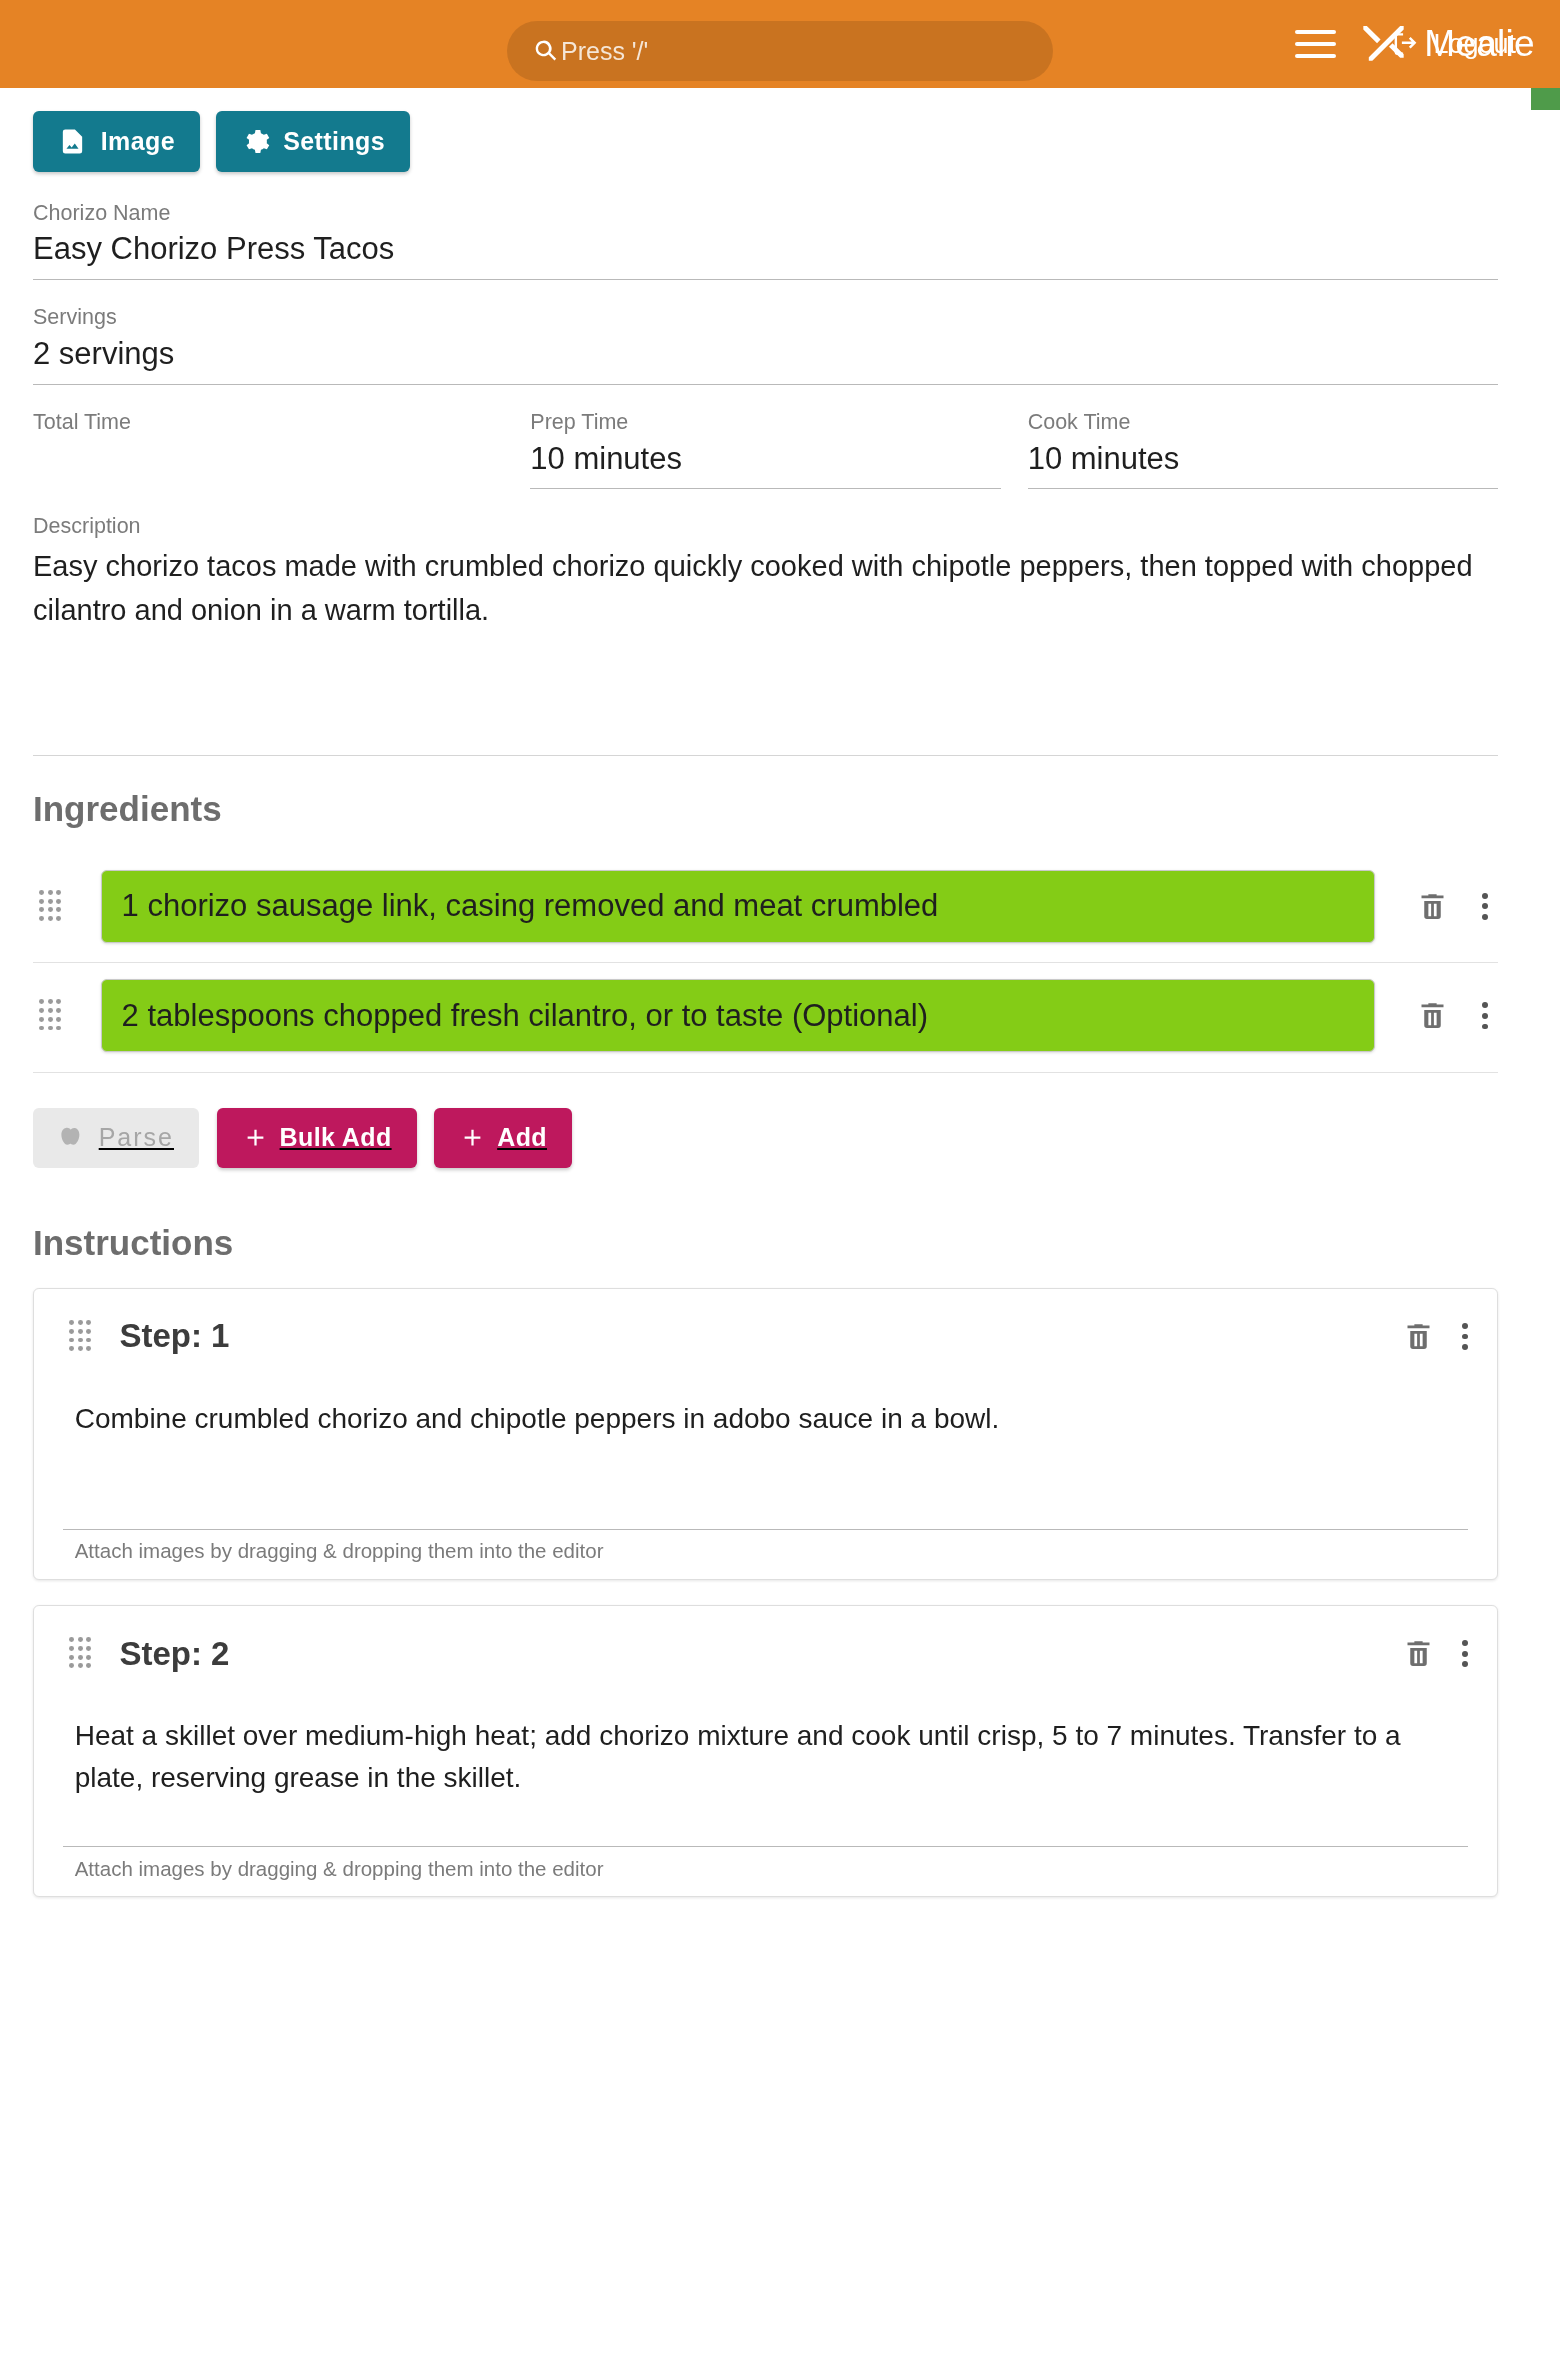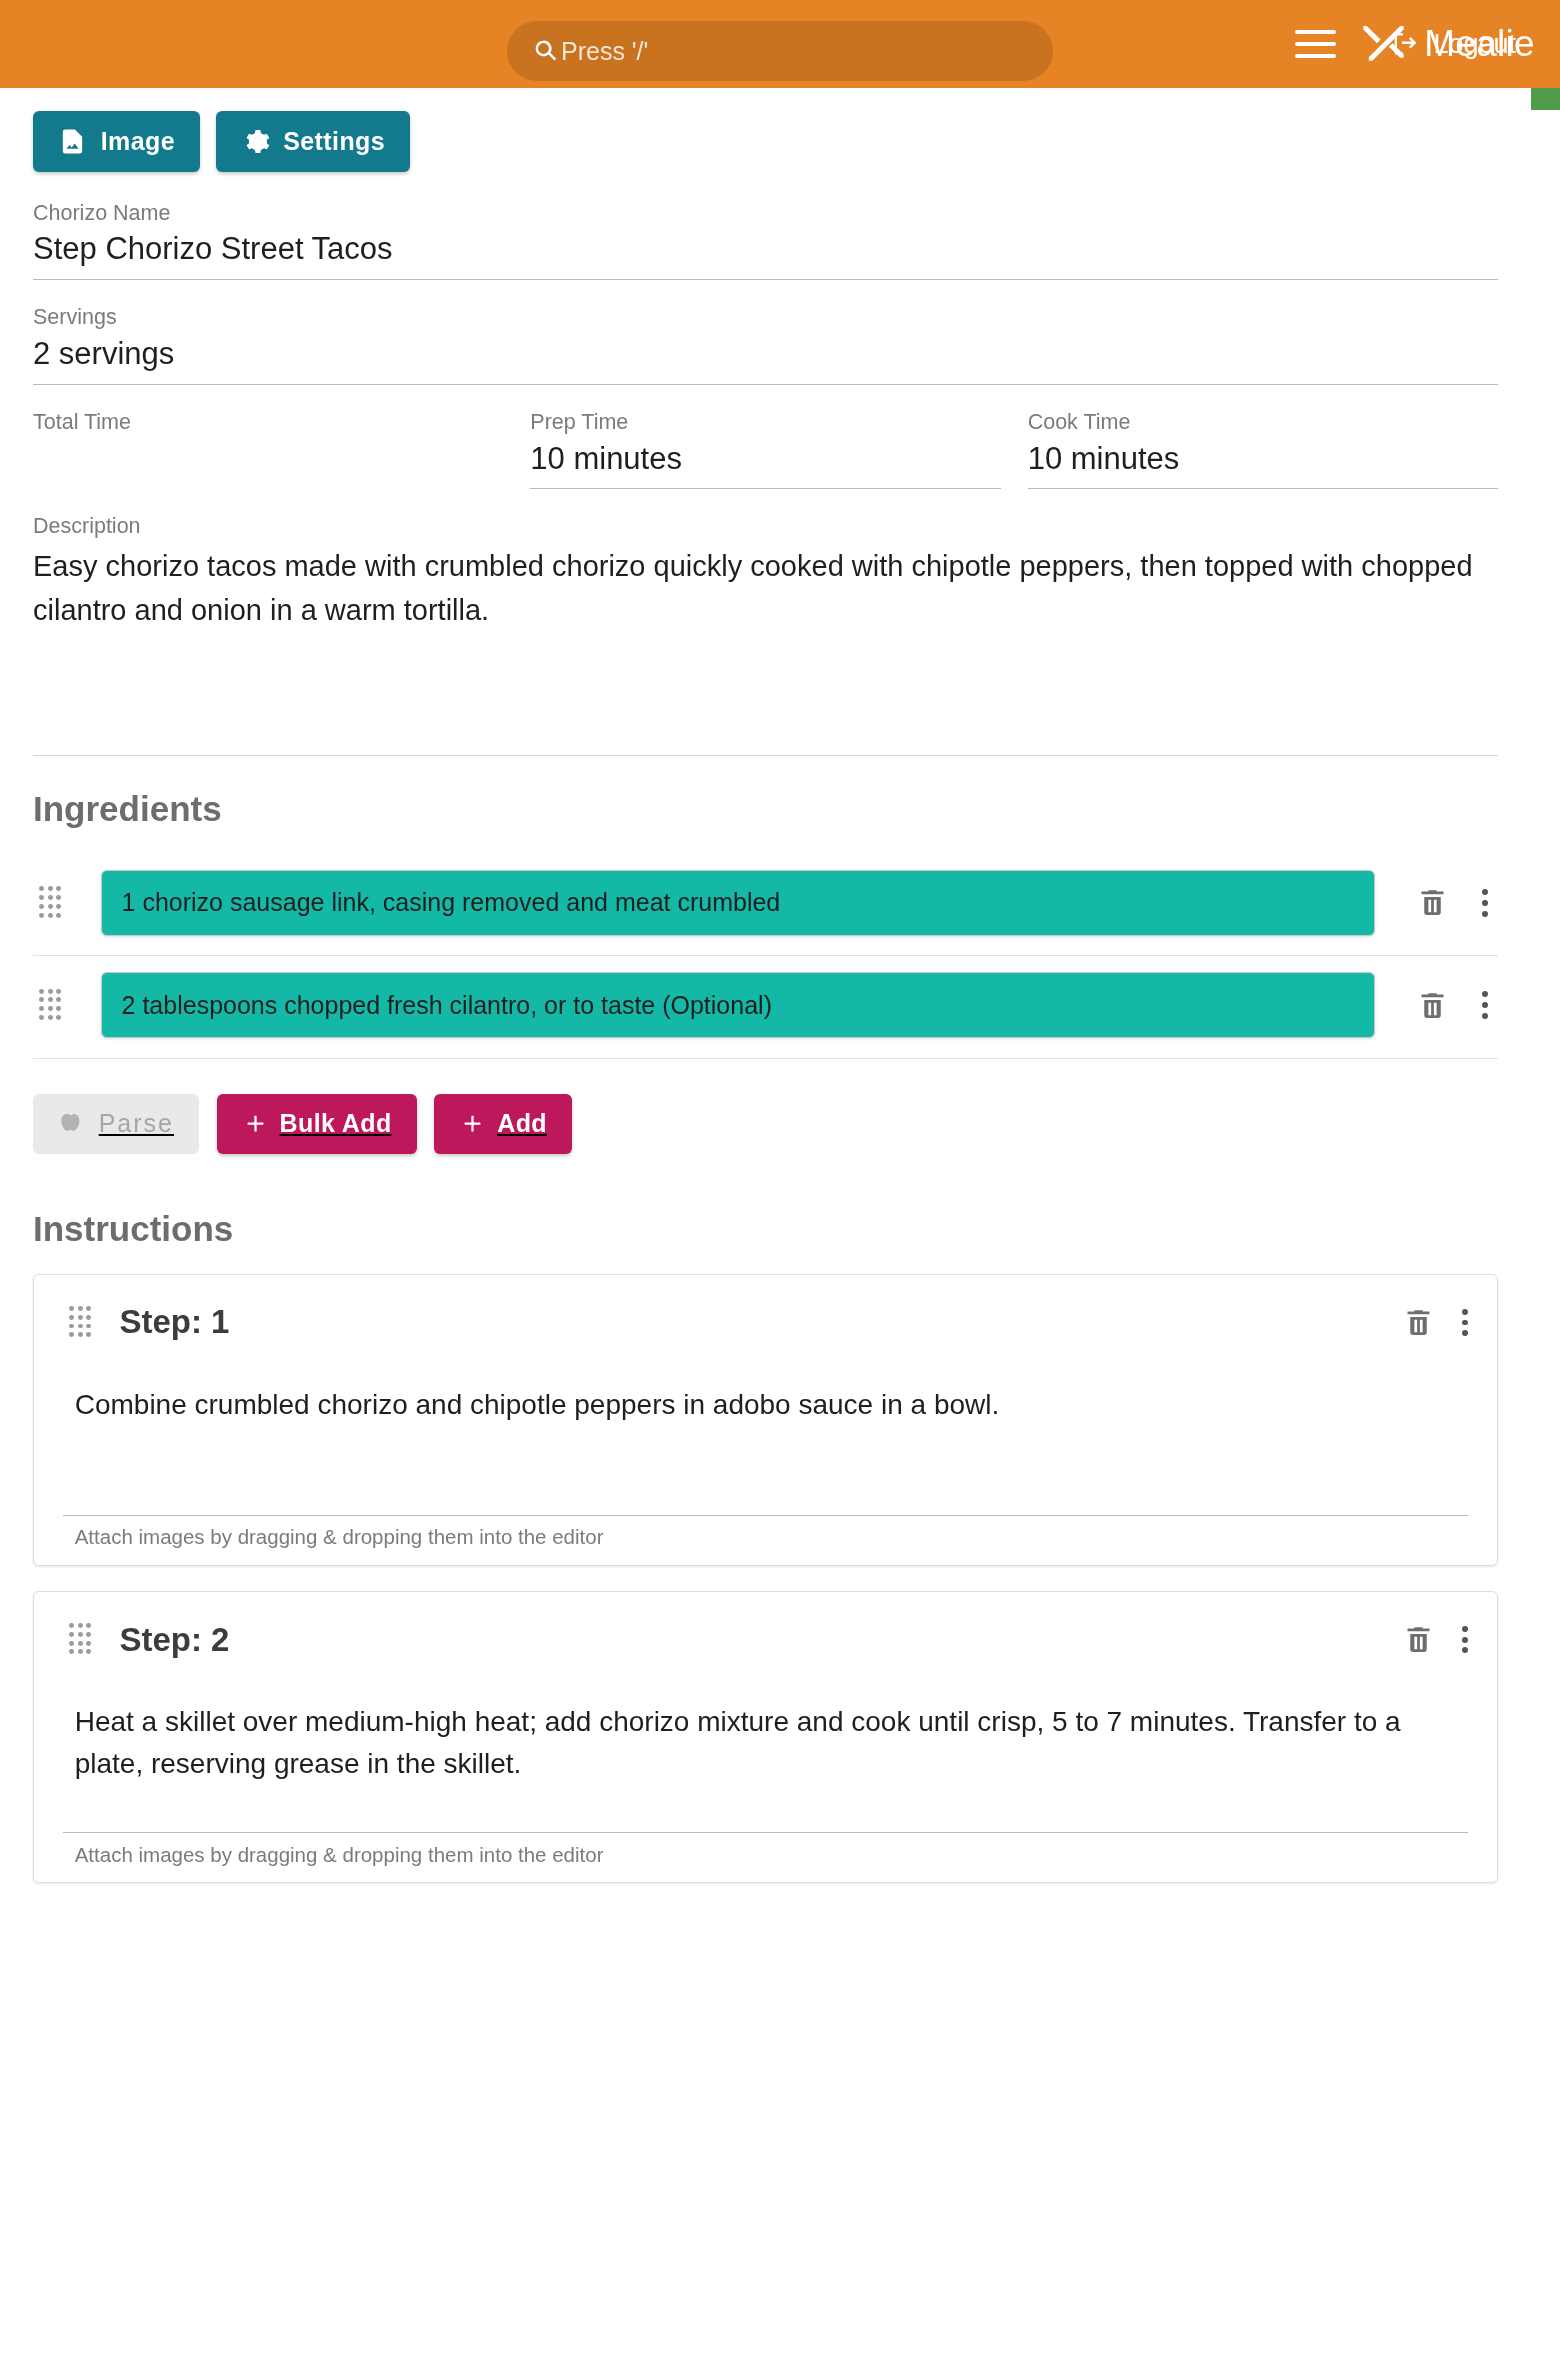--- a/index.html
+++ b/index.html
@@ -168,26 +168,26 @@
     grid-template-columns: repeat(3, 5.9px);
     grid-template-rows: repeat(4, 5.9px);
     gap: 2.9px;
     cursor: grab;
     margin-left: 5.9px;
   }
   .drag-dots i { width: 4.9px; height: 4.9px; background: #9a9a9a; border-radius: 50%; display: block; }
   .ing-input {
     flex: 1;
     margin-left: 15.6px;
-    background: #14b8a6;
+    background: #84cc16;
     border: 1px solid #c9c9c9;
     border-radius: 5.9px;
     box-shadow: 0 1px 2.9px rgba(0,0,0,.14);
     padding: 17.6px 19.5px;
-    font-size: 25px;
+    font-size: 31px;
     color: #1f1f1f;
     min-height: 66px;
     display: flex;
     align-items: center;
   }
   .icon-btn {
     width: 45px; height: 45px;
     display: flex; align-items: center; justify-content: center;
     cursor: pointer;
   }
@@ -290,21 +290,21 @@
     <button class="btn btn-teal">
       <svg width="29" height="29" viewBox="0 0 24 24" fill="#fff">
         <path d="M12 8a4 4 0 100 8 4 4 0 000-8zm9.4 4c0-.5 0-1-.1-1.4l2.1-1.6-2-3.5-2.5 1a7.7 7.7 0 00-2.4-1.4L16 2.5H12l-.5 2.6c-.9.3-1.7.8-2.4 1.4l-2.5-1-2 3.5L6.7 10.6c-.1.4-.1.9-.1 1.4s0 1 .1 1.4l-2.1 1.6 2 3.5 2.5-1c.7.6 1.5 1.1 2.4 1.4l.5 2.6h4l.5-2.6c.9-.3 1.7-.8 2.4-1.4l2.5 1 2-3.5-2.1-1.6c.1-.4.1-.9.1-1.4z"></path>
       </svg>
       <span>Settings</span>
     </button>
   </div>
 
   <div class="field">
     <div class="field-label">Chorizo Name</div>
-    <div class="field-value">Step Chorizo Street Tacos</div>
+    <div class="field-value">Easy Chorizo Press Tacos</div>
   </div>
 
   <div class="field">
     <div class="field-label">Servings</div>
     <div class="field-value">2 servings</div>
   </div>
 
   <div class="time-row">
     <div class="field">
       <div class="field-label">Total Time</div>

